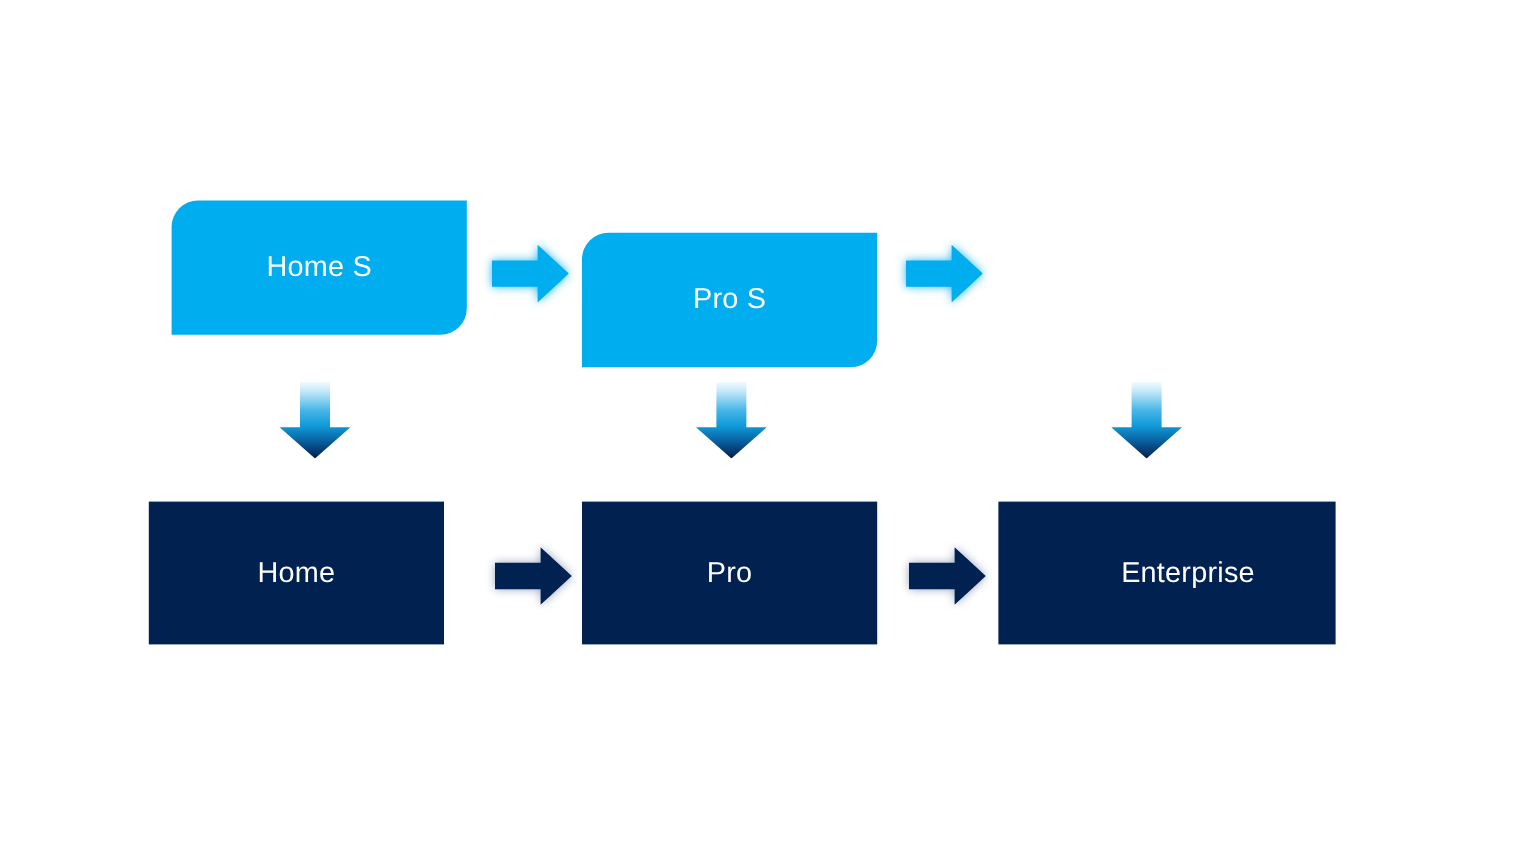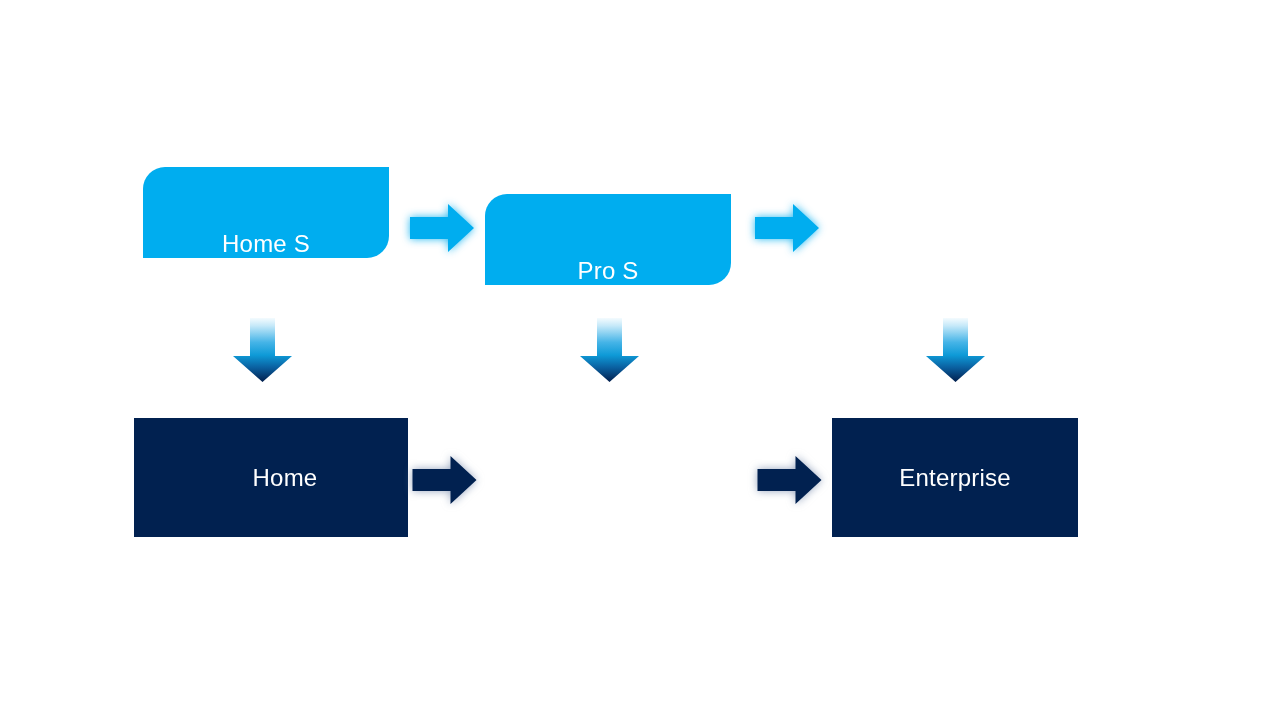--- a/index.html
+++ b/index.html
@@ -25,38 +25,37 @@
     display: flex;
     align-items: center;
     justify-content: center;
     color: var(--text-color);
     font-size: 24px;
     font-weight: 400;
     letter-spacing: 0.2px;
   }
   .box-top {
     top: 167px;
-    height: 91px;
+    height: 112px;
     width: 246px;
     background: var(--light-blue);
     border-radius: 22px 0 22px 0;
-    align-items: flex-end;
   }
   .box-bottom {
     top: 418px;
     height: 119px;
     width: 246px;
     background: var(--dark-navy);
   }
   .pos-col1-top    { left: 143px; }
   .pos-col2-top    { left: 485px; margin-top: 27px; }
   .pos-col3-top    { left: 832px; }
-  .pos-col1-bottom { left: 134px; padding-left: 28px; }
+  .pos-col1-bottom { left: 124px; }
   .pos-col2-bottom { left: 485px; }
-  .pos-col3-bottom { left: 832px; }
+  .pos-col3-bottom { left: 832px; padding-left: 35px; }
 
   .arrow {
     position: absolute;
     line-height: 0;
   }
   .arrow svg { display: block; }
 
   .arrow-right-top polygon { fill: var(--light-blue); }
   .arrow-right-top svg { filter: drop-shadow(0 0 4px rgba(0, 173, 239, 0.85)); }
 
@@ -128,20 +127,23 @@
   </div>
   <div class="arrow arrow-down arrow-down-3">
     <svg width="59" height="64" viewBox="0 0 59 64">
       <polygon points="17,0 42,0 42,38 59,38 29.5,64 0,38 17,38"></polygon>
     </svg>
   </div>
 
   <div class="box box-bottom pos-col1-bottom">
     <span>Home</span>
   </div>
+  <div class="box box-bottom pos-col2-bottom">
+    <span>Pro</span>
+  </div>
   <div class="box box-bottom pos-col3-bottom">
     <span>Enterprise</span>
   </div>
 
   <div class="arrow arrow-right-bottom arrow-right-1-bottom">
     <svg width="65" height="48" viewBox="0 0 64 48">
       <polygon points="0,13 38,13 38,0 64,24 38,48 38,35 0,35"></polygon>
     </svg>
   </div>
   <div class="arrow arrow-right-bottom arrow-right-2-bottom">

